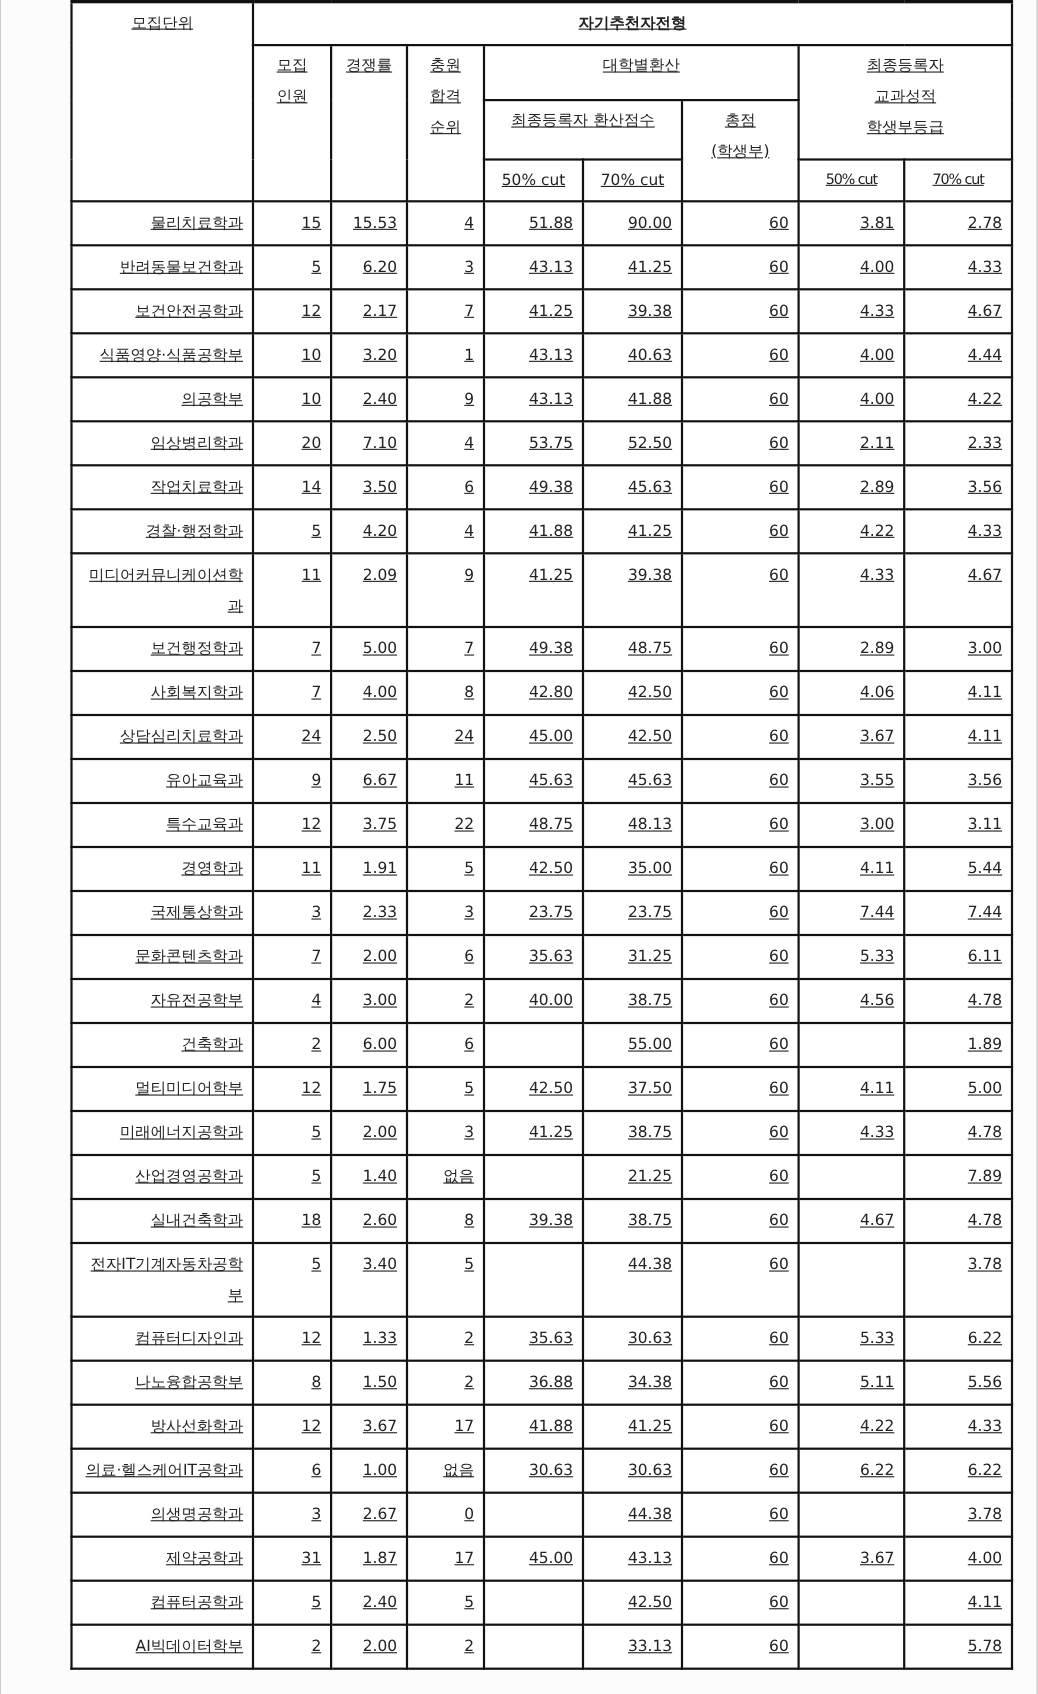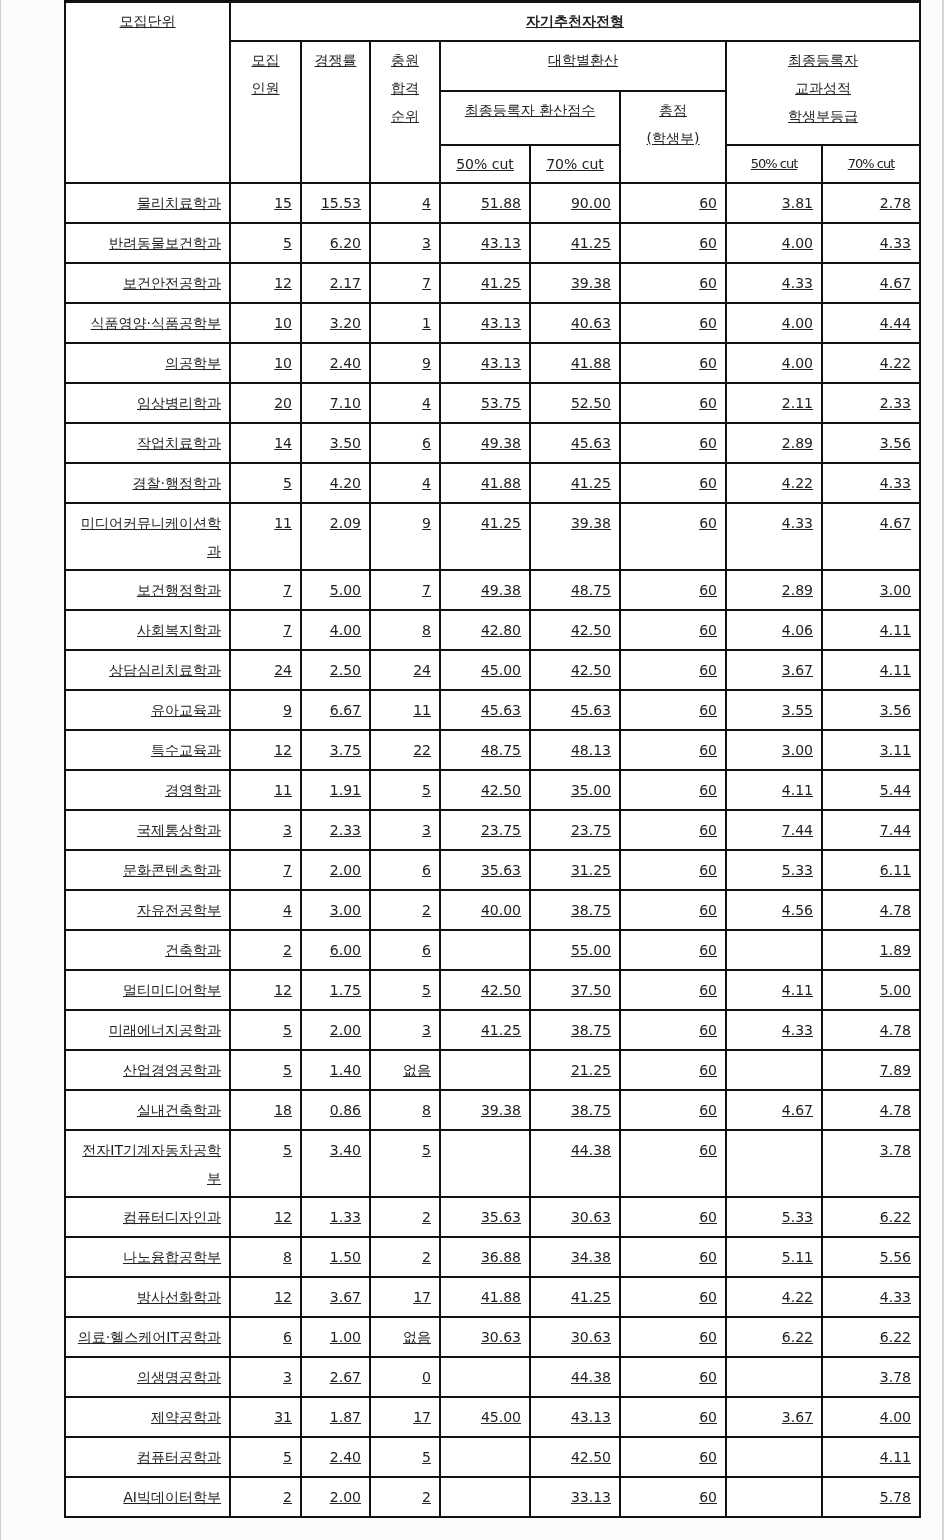--- a/index.html
+++ b/index.html
@@ -329,21 +329,21 @@
         <td>없음</td>
         <td></td>
         <td>21.25</td>
         <td>60</td>
         <td></td>
         <td>7.89</td>
       </tr>
       <tr>
         <td class="name">실내건축학과</td>
         <td>18</td>
-        <td>0.86</td>
+        <td>2.60</td>
         <td>8</td>
         <td>39.38</td>
         <td>38.75</td>
         <td>60</td>
         <td>4.67</td>
         <td>4.78</td>
       </tr>
       <tr>
         <td class="name">전자IT기계자동차공학부</td>
         <td>5</td>

